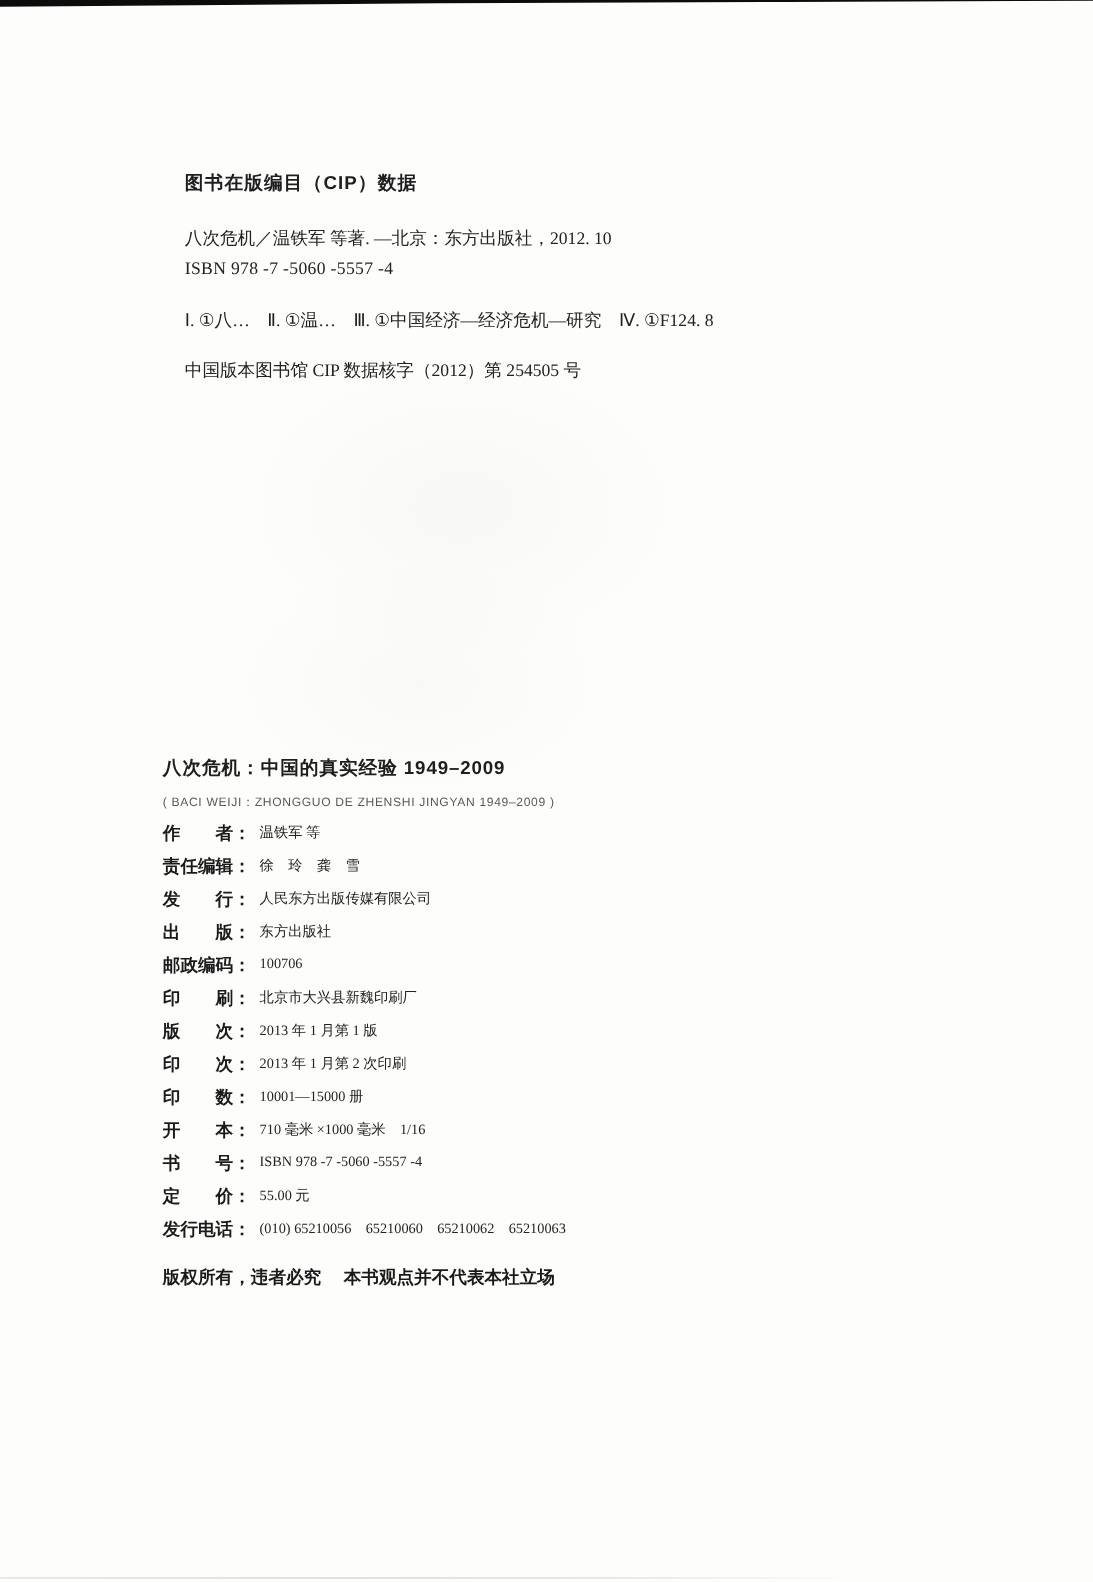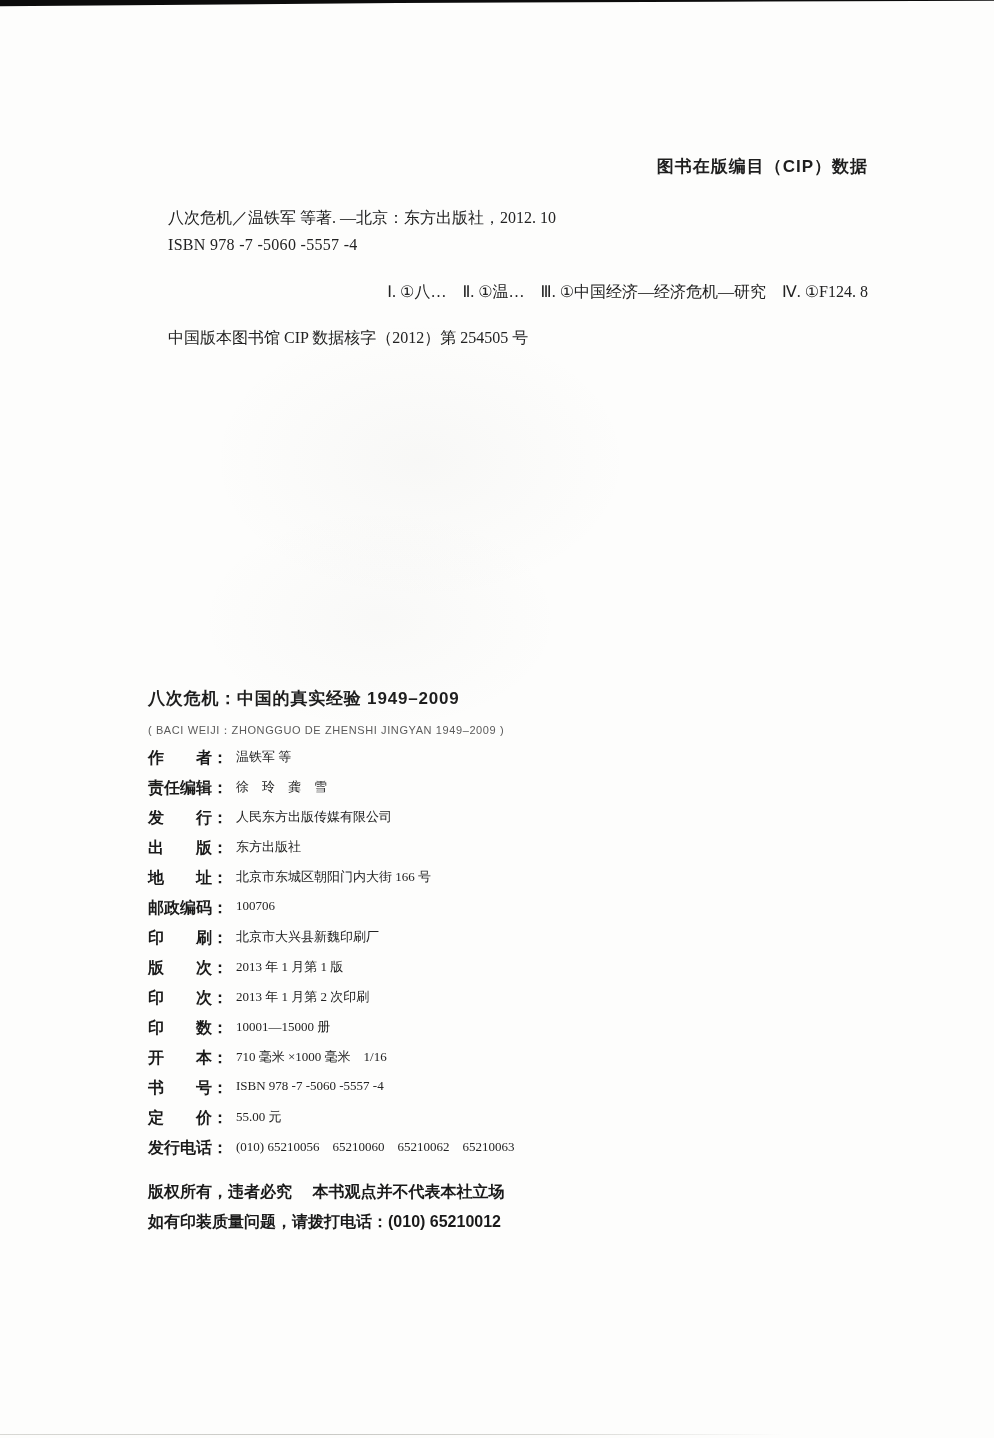--- a/index.html
+++ b/index.html
@@ -44,34 +44,33 @@
     left: 168px;
     top: 157px;
     width: 700px;
   }
   .cip h2 {
     font-size: 17px;
     line-height: 20px;
     font-weight: bold;
     margin: 0 0 31px 0;
     letter-spacing: 1px;
-    text-align: right;
   }
   .cip p {
     margin: 0;
     font-size: 16px;
     line-height: 20px;
   }
   .serif {
     font-family: "Liberation Serif", serif;
     color: #222;
   }
   .cip .desc { margin-bottom: 7px; }
   .cip .isbn { margin-bottom: 27px; letter-spacing: 0.3px; }
-  .cip .cls  { margin-bottom: 26px; text-align: right; }
+  .cip .cls  { margin-bottom: 26px; }
 
   .colophon {
     position: absolute;
     left: 148px;
     top: 688px;
     width: 760px;
   }
   .colophon h1 {
     font-size: 17px;
     line-height: 22px;
@@ -144,24 +143,20 @@
       </div>
       <div class="row">
         <span class="lbl">发　　行：</span>
         <span class="val serif">人民东方出版传媒有限公司</span>
       </div>
       <div class="row">
         <span class="lbl">出　　版：</span>
         <span class="val serif">东方出版社</span>
       </div>
       <div class="row">
-        <span class="lbl">地　　址：</span>
-        <span class="val serif">北京市东城区朝阳门内大街 166 号</span>
-      </div>
-      <div class="row">
         <span class="lbl">邮政编码：</span>
         <span class="val serif">100706</span>
       </div>
       <div class="row">
         <span class="lbl">印　　刷：</span>
         <span class="val serif">北京市大兴县新魏印刷厂</span>
       </div>
       <div class="row">
         <span class="lbl">版　　次：</span>
         <span class="val serif">2013 年 1 月第 1 版</span>
@@ -186,18 +181,17 @@
         <span class="lbl">定　　价：</span>
         <span class="val serif">55.00 元</span>
       </div>
       <div class="row">
         <span class="lbl">发行电话：</span>
         <span class="val serif">(010) 65210056　65210060　65210062　65210063</span>
       </div>
     </div>
 
     <p class="notice first">版权所有，违者必究　 本书观点并不代表本社立场</p>
-    <p class="notice">如有印装质量问题，请拨打电话：(010) 65210012</p>
   </section>
 
   <div class="scan-edge-bottom"></div>
 
 </div>
 
 </body></html>

